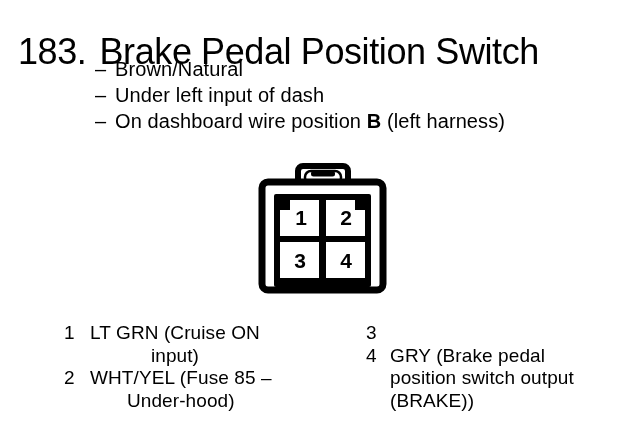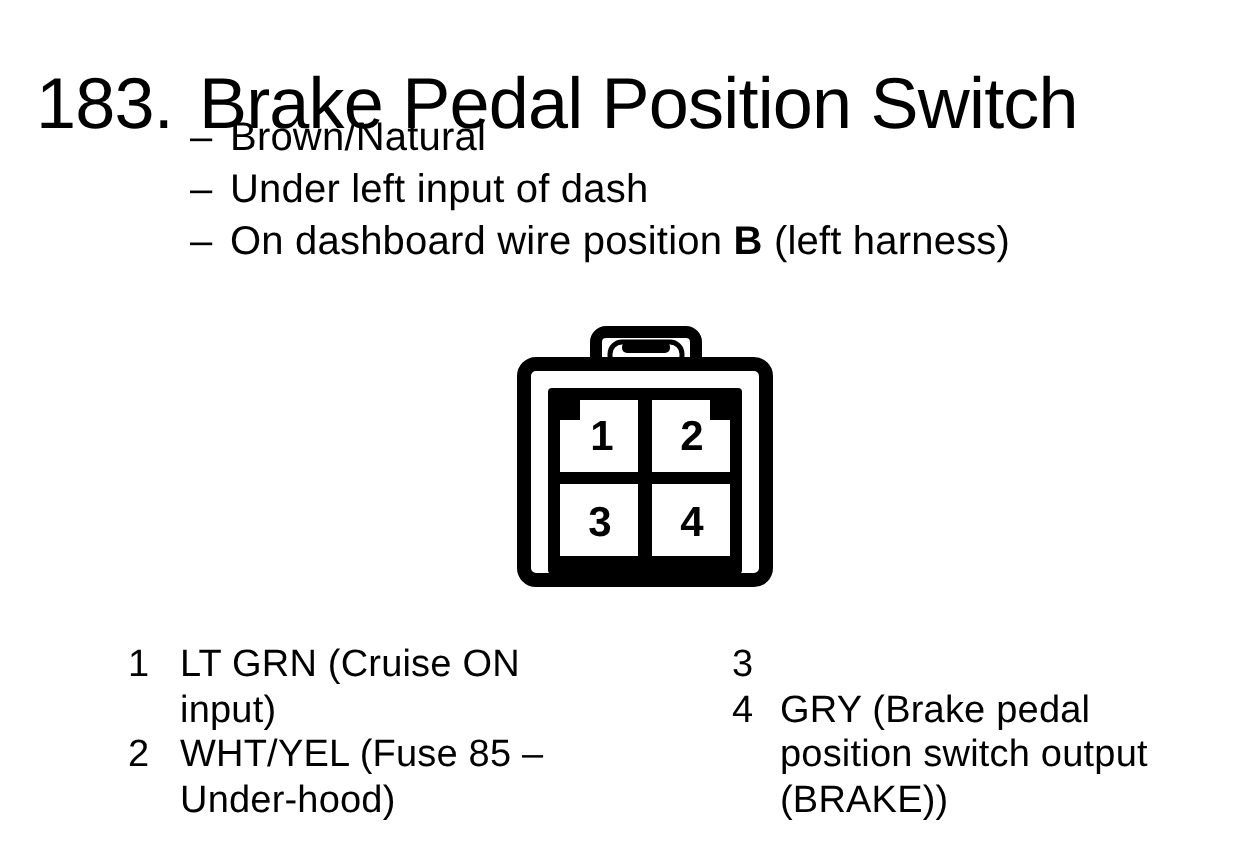--- a/index.html
+++ b/index.html
@@ -67,21 +67,21 @@
     align-items: flex-start;
   }
   .pin-num {
     flex: 0 0 auto;
   }
   .pin-col.left  .pin-num { width: 26px; }
   .pin-col.right .pin-num { width: 24px; }
   .pin-desc {
     white-space: pre-line;
   }
-  .pin-col.left  .pin-desc { max-width: 195px; }
+  .pin-col.left  .pin-desc { max-width: 195px; text-align: center; }
   .pin-col.right .pin-desc { max-width: 215px; }
 </style>
 </head>
 <body>
 
 <h1 class="page-title">
   <span class="section-number">183.</span><span>Brake Pedal Position Switch</span>
 </h1>
 
 <div class="detail-list">

